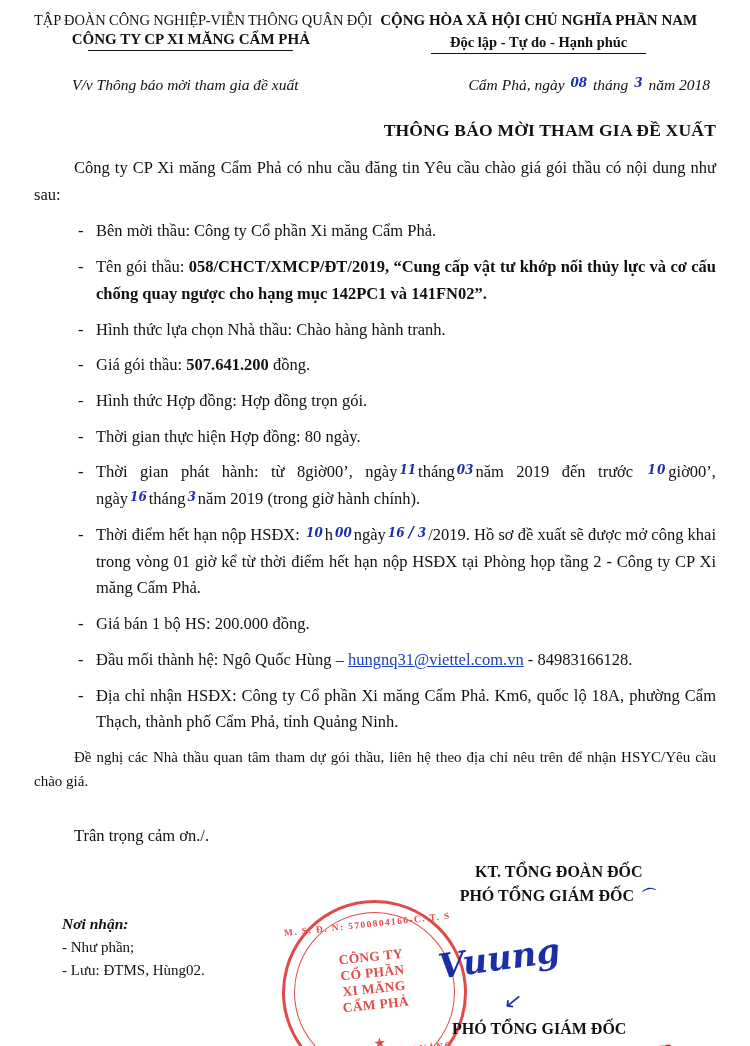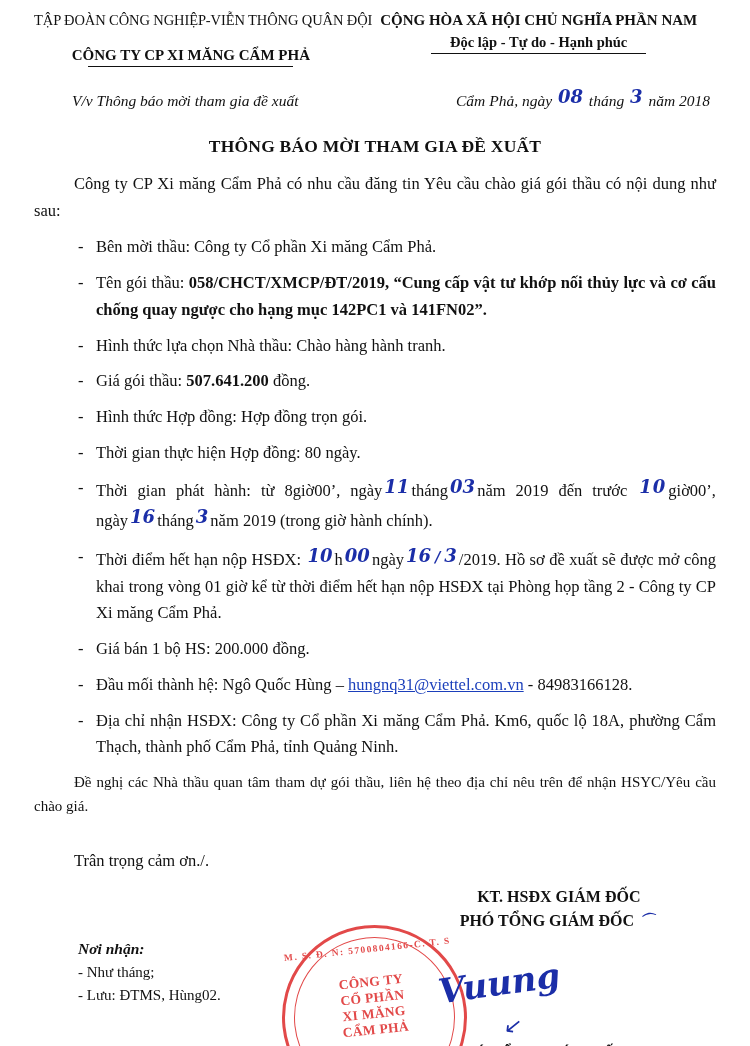--- a/index.html
+++ b/index.html
@@ -29,21 +29,21 @@
   .hdr-left { width: 46%; text-align: center; padding-top: 2px; }
   .hdr-right { width: 52%; text-align: center; padding-top: 2px; }
   .hdr-line1 {
     font-size: 14.5px;
     letter-spacing: -0.1px;
     white-space: nowrap;
   }
   .hdr-line2 {
     font-size: 15px;
     font-weight: bold;
-    margin-top: 18px;
+    margin-top: 2px;
   }
   .hdr-right .r1 {
     font-size: 15px;
     font-weight: bold;
     white-space: nowrap;
   }
   .hdr-right .r2 {
     font-size: 14.5px;
     font-weight: bold;
     margin-top: 5px;
@@ -68,27 +68,27 @@
   .placedate { font-style: italic; font-size: 15.5px; white-space: nowrap; }
 
   .hand {
     font-family: "DejaVu Serif", serif;
     color: #1b2ea8;
     font-style: italic;
     font-weight: bold;
     position: relative;
     top: -3px;
     padding: 0 2px;
-    font-size: 18px;
+    font-size: 12px;
   }
   .hand.sm { font-size: 14.5px; }
 
   
   .doc-title {
-    text-align: center;
+    text-align: right;
     font-size: 17.5px;
     font-weight: bold;
     letter-spacing: 0.2px;
     margin-top: 26px;
   }
 
   
   .intro {
     margin-top: 14px;
     font-size: 16.5px;
@@ -147,21 +147,21 @@
   }
   .squiggle {
     display: inline-block;
     color: #1b2ea8;
     font-family: "DejaVu Sans", sans-serif;
     transform: rotate(-8deg);
     margin-left: 8px;
   }
   .recv {
     position: absolute;
-    left: 44px;
+    left: 28px;
     top: 52px;
     font-size: 15.5px;
     line-height: 1.55;
   }
   .recv .t { font-style: italic; font-weight: bold; }
   .recv .i { font-size: 15px; }
 
   
   .stamp {
     position: absolute;
@@ -342,29 +342,29 @@
       <span>Địa chỉ nhận HSĐX: </span><span>Công ty Cổ phần Xi măng Cẩm Phả. Km6, quốc lộ 18A, phường Cẩm Thạch, thành phố Cẩm Phả, tỉnh Quảng Ninh.</span>
     </li>
   </ul>
 
   <div class="closing">Đề nghị các Nhà thầu quan tâm tham dự gói thầu, liên hệ theo địa chỉ nêu trên để nhận HSYC/Yêu cầu chào giá.</div>
   <div class="thanks">Trân trọng cảm ơn./.</div>
 
   <div class="sigzone">
 
     <div class="sig-right">
-      <div>KT. HSĐX GIÁM ĐỐC</div>
+      <div>KT. TỔNG ĐOÀN ĐỐC</div>
       <div>
         <span>PHÓ TỔNG GIÁM ĐỐC</span><span class="squiggle">⌒</span>
       </div>
     </div>
 
     <div class="recv">
       <div class="t">Nơi nhận:</div>
-      <div class="i">- Như tháng;</div>
+      <div class="i">- Như phần;</div>
       <div class="i">- Lưu: ĐTMS, Hùng02.</div>
     </div>
 
     <div class="stamp">
       <div class="arc-top">M. S. Đ. N: 5700804166-C. T. S</div>
       <div class="center">
         <div>CÔNG TY</div>
         <div>CỔ PHẦN</div>
         <div>XI MĂNG</div>
         <div>CẨM PHẢ</div>

